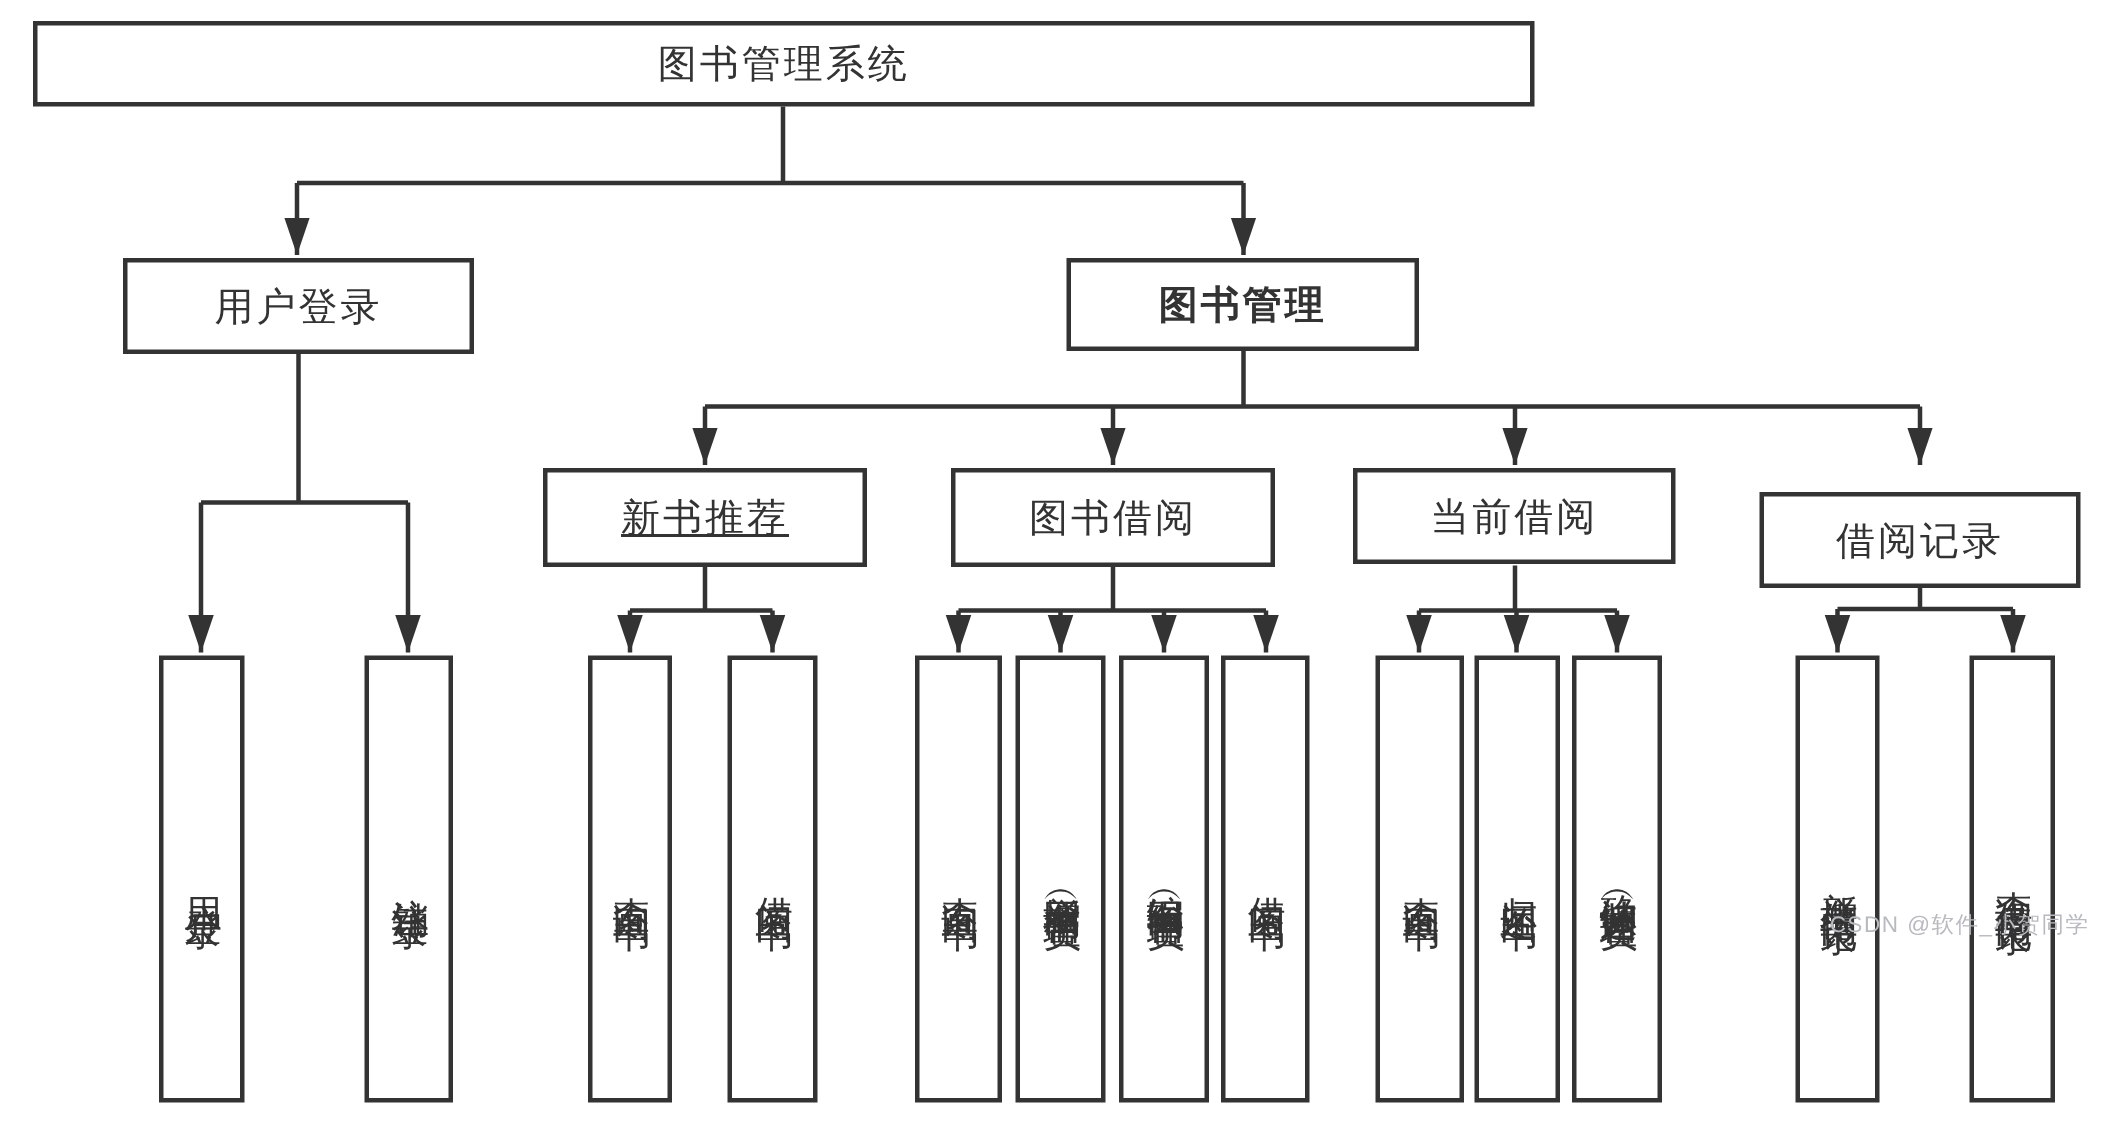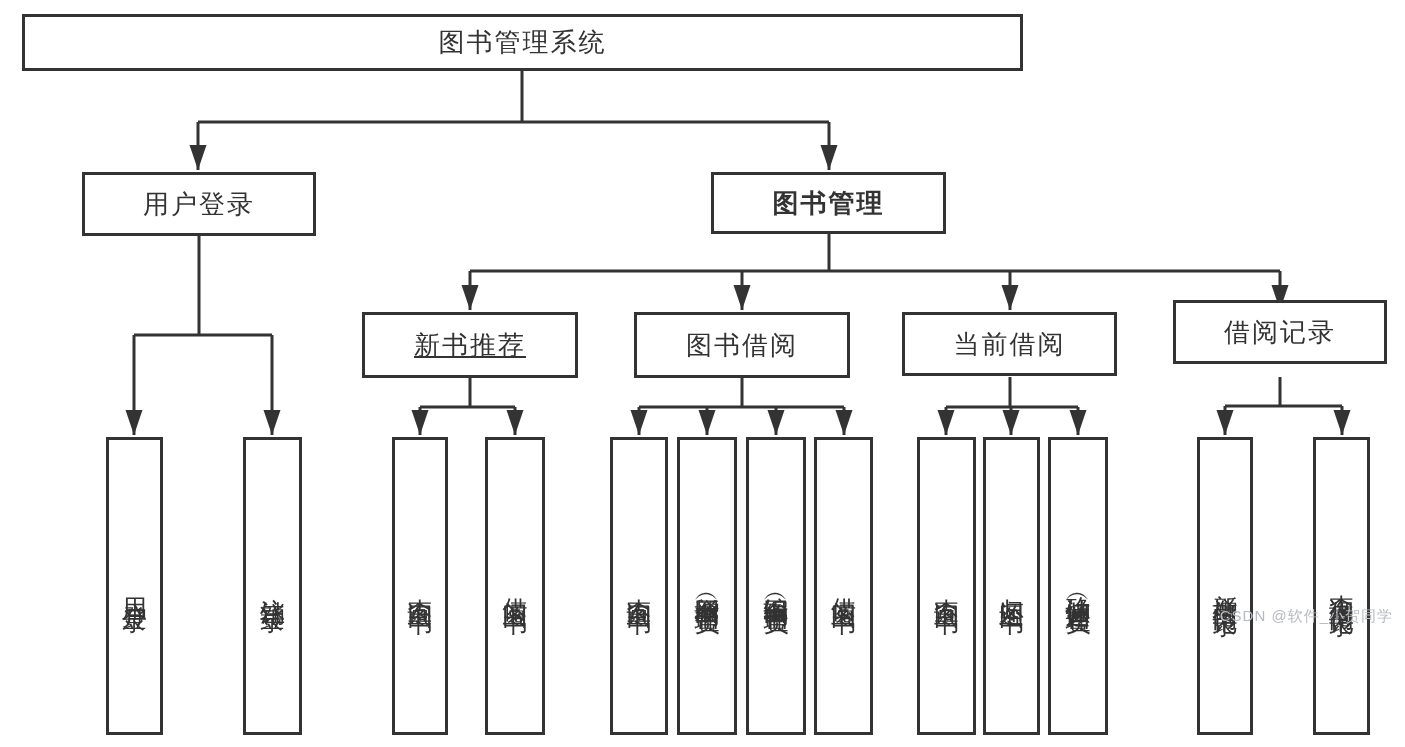--- a/index.html
+++ b/index.html
@@ -92,21 +92,21 @@
   </svg>
 
   <div class="node" style="left:22px;top:14px;width:1001px;height:57px;">图书管理系统</div>
 
   <div class="node" style="left:82px;top:172px;width:234px;height:64px;">用户登录</div>
   <div class="node" style="left:711px;top:172px;width:235px;height:62px;font-weight:bold;">图书管理</div>
 
   <div class="node" style="left:362px;top:312px;width:216px;height:66px;text-decoration:underline;">新书推荐</div>
   <div class="node" style="left:634px;top:312px;width:216px;height:66px;">图书借阅</div>
   <div class="node" style="left:902px;top:312px;width:215px;height:64px;">当前借阅</div>
-  <div class="node" style="left:1173px;top:300px;width:214px;height:64px;">借阅记录</div>
+  <div class="node" style="left:1173px;top:328px;width:214px;height:64px;">借阅记录</div>
 
   <div class="leaf" style="left:106px;width:57px;">用户登录</div>
   <div class="leaf" style="left:243px;width:59px;">注销登录</div>
 
   <div class="leaf" style="left:392px;width:56px;">查询图书</div>
   <div class="leaf" style="left:485px;width:60px;">借阅图书</div>
 
   <div class="leaf" style="left:610px;width:58px;">查询图书</div>
   <div class="leaf" style="left:677px;width:60px;letter-spacing:2px;">新增图书（管理员）</div>
   <div class="leaf" style="left:746px;width:60px;letter-spacing:2px;">编辑图书（管理员）</div>

